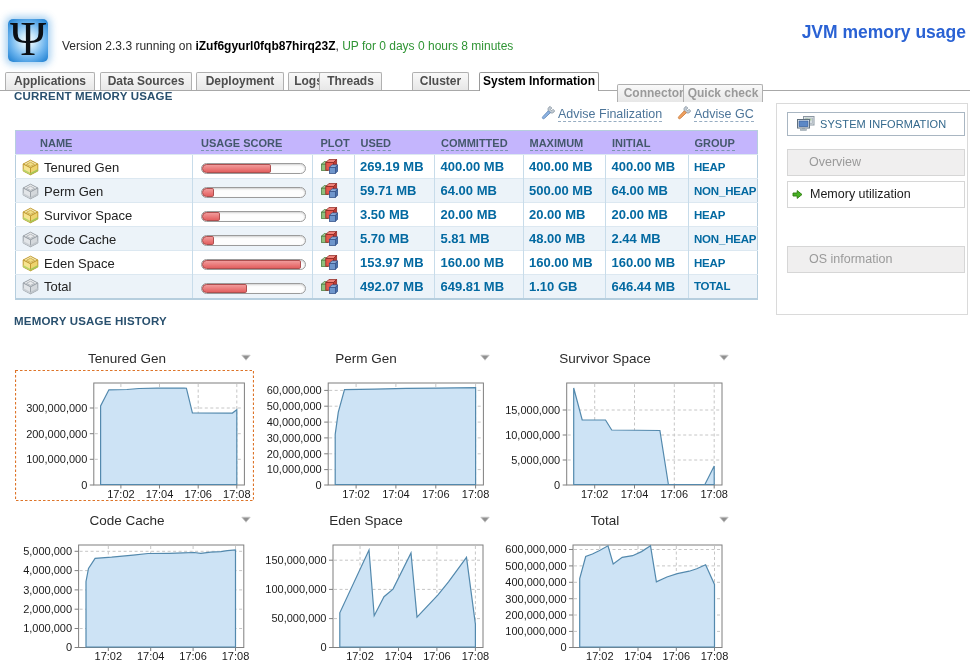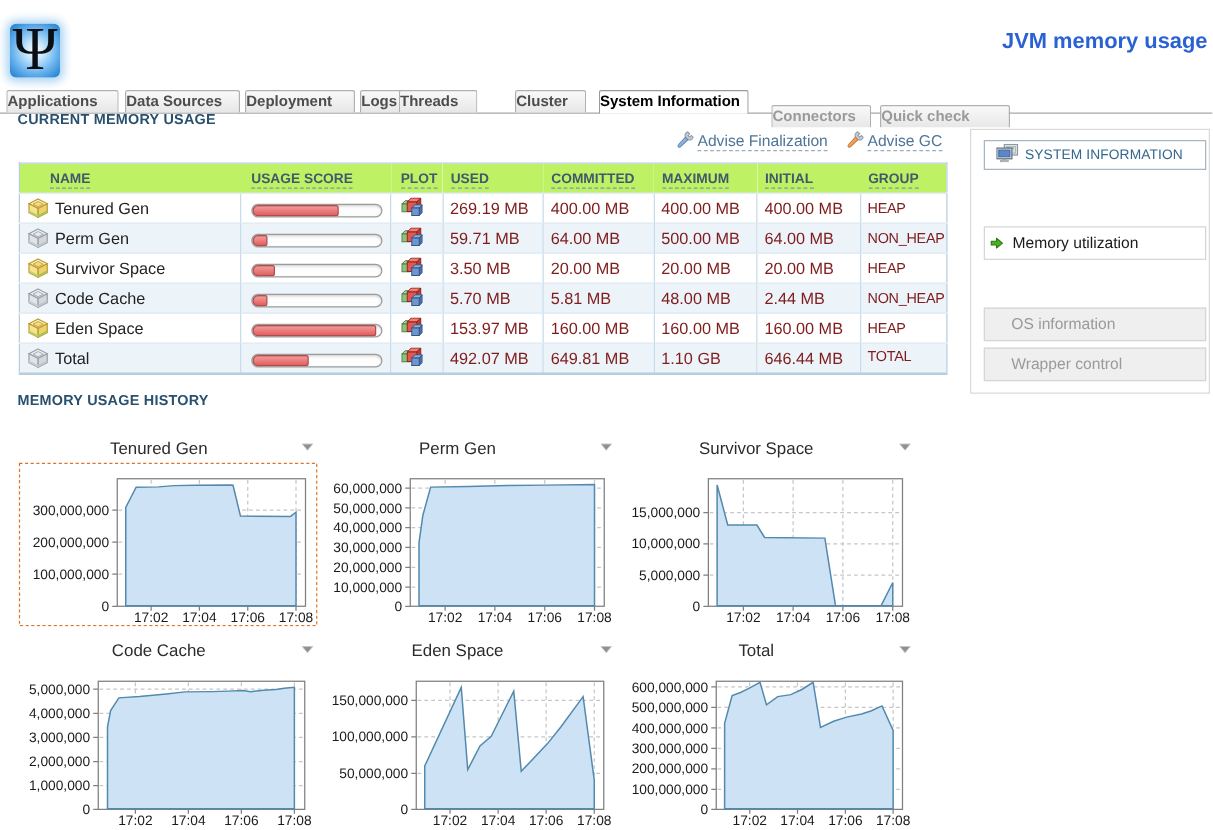--- a/index.html
+++ b/index.html
@@ -10,40 +10,40 @@
 #logo { position:absolute; left:8px; top:19px; width:40px; height:43px; border-radius:5px;
   background: radial-gradient(circle at 50% 50%, #fdffff 0%, #c9e8fb 25%, #6cb4ee 60%, #2c89d6 90%, #1d75c0 100%);
   box-shadow: 0 0 7px 3px rgba(160,205,240,0.85);
   text-align:center; }
 #logo span { position:absolute; left:0; right:0; top:-6px; font-family:"Liberation Serif", serif; font-size:49px; line-height:52px; color:#0b0f14; }
 #version { position:absolute; left:62px; top:39px; font-size:12px; color:#2b2b2b; }
 #version b { color:#000; }
 #version .up { color:#2f9434; }
 #ptitle { position:absolute; right:4px; top:22px; font-size:17.5px; font-weight:bold; color:#2a62d4; }
 #tabline { position:absolute; left:0; top:90px; width:970px; height:1px; background:#a8a8a8; }
-.tab { position:absolute; top:72px; height:18px; line-height:17px; 
+.tab { position:absolute; top:72px; height:18px; line-height:17px; text-align:center;
   font-size:12px; font-weight:bold; color:#4d4d4d; background:linear-gradient(#f9f9f9,#e7e7e7);
   border:1px solid #b0b0b0; border-bottom:none; border-radius:2px 2px 0 0; }
 .tab.gray { color:#9a9a9a;margin-top:12px; }
 .tab.active { height:19px; background:#ffffff; color:#000; border-color:#999; z-index:5; }
 .hd { position:absolute; font-size:11.5px; font-weight:bold; color:#29506e; letter-spacing:0.2px; }
 .advise { position:absolute; top:104px; height:16px; }
 .advise svg { vertical-align:-3px; }
 .advise span { font-size:12.5px; color:#4d7599; border-bottom:1px dashed #97adc2; padding-bottom:0px; margin-left:3px; }
 #memtable { position:absolute; left:15px; top:130px; width:742px; border-collapse:collapse; table-layout:fixed; }
 #memtable td, #memtable th { height:24px; padding:0; vertical-align:middle; overflow:hidden; white-space:nowrap; }
-#memtable thead th { background:#bef264; font-size:11px; font-weight:bold; color:#44586c; text-align:left; }
+#memtable thead th { background:#c4b5fd; font-size:11px; font-weight:bold; color:#44586c; text-align:left; }
 #memtable thead th span { border-bottom:1px dashed #7a96ad; padding-bottom:1px; }
 #memtable { border:1px solid #b6cede; border-bottom-width:2px; }
 #memtable td { border-left:1px solid #c8dcea; border-top:1px solid #dce8f1; }
 #memtable td:first-child { border-left:none; }
 #memtable tr.alt td { background:#ecf3f9; }
 .cname svg { vertical-align:middle; margin-left:6px; }
 .nm { font-size:13px; color:#222; margin-left:5px; vertical-align:middle; }
-.cv { font-size:13px; color:#7f1d1d; padding-left:5.5px !important; }
+.cv { font-size:13px; color:#0369a1; padding-left:5.5px !important;font-weight:bold; }
 .cg { font-size:11.5px !important; letter-spacing:-0.2px; }
 .cbar .bar { margin-left:8.5px; margin-top:4px; width:105px; height:11px; background:#fdfdfd; border:1px solid #9b9b9b; border-radius:6px;
   box-shadow: inset 0 1px 2px rgba(0,0,0,0.18); }
 .cbar .fill { height:9px; border:1px solid #ae4f4f; border-radius:5px 2px 2px 5px;
   background: linear-gradient(#f09b9b, #ec8080 45%, #e26060); }
 .cplot { text-align:left; padding-left:7.5px !important; }
 .cplot svg { vertical-align:middle; }
 .ctitle { position:absolute; width:239px; padding-right:15px; text-align:center; font-size:13.5px; color:#2b2b2b; }
 .chart { position:absolute; font-family:"Liberation Sans", sans-serif; }
 .axt { font-size:11px; fill:#1a1a1a; font-family:"Liberation Sans", sans-serif; }
@@ -56,31 +56,32 @@
 .sitem.active { background:#fff; color:#1a1a1a; padding-left:21px; }
 .sarr { margin-right:7px; }
 .sarr svg { vertical-align:-2px; margin-left:-17px; }
 </style>
 </head>
 <body>
 <div id="page">
   <div id="logo">
       <span>Ψ</span>
     </div>
+  <div id="version">Version 2.3.3 running on <b>iZuf6gyurl0fqb87hirq23Z</b>, <span class="up">UP for 0 days 0 hours 8 minutes</span></div>
   <div id="ptitle">JVM memory usage</div>
   <div id="tabline"></div>
 <div class="tab" style="left:5px;width:90px">Applications</div>
 <div class="tab" style="left:100px;width:92px">Data Sources</div>
 <div class="tab" style="left:196px;width:88px">Deployment</div>
 <div class="tab" style="left:288px;width:41px">Logs</div>
 <div class="tab" style="left:319px;width:63px">Threads</div>
 <div class="tab" style="left:412px;width:57px">Cluster</div>
 <div class="tab active" style="left:479px;width:120px">System Information</div>
 <div class="tab gray" style="left:617px;width:80px">Connectors</div>
-<div class="tab gray" style="left:704px;width:104px">Quick check</div>
+<div class="tab gray" style="left:683px;width:80px">Quick check</div>
   <div class="hd" style="left:14px;top:90px">CURRENT MEMORY USAGE</div>
   <div class="advise" style="left:539px"><svg width="16" height="16" viewBox="0 0 16 16">
         <g transform="rotate(45 8 8)">
           <path d="M5.6,1.1 L7.9,1.1 L7.9,3.0 L9.7,3.0 L9.7,1.1 L11.9,1.1 Q12.6,2.6 11.9,4.1 Q10.9,5.6 9.4,5.6 L8.2,5.6 Q6.6,5.6 5.6,4.1 Q4.9,2.6 5.6,1.1 Z" fill="#c2cbd4" stroke="#8d99a5" stroke-width="0.8"></path>
           <path d="M7.4,5.5 L10.2,5.5 L10.0,13.2 Q10.0,14.9 8.8,14.9 Q7.6,14.9 7.6,13.2 Z" fill="#8db3e2" stroke="#5f86b8" stroke-width="0.8"></path>
         </g>
       </svg><span>Advise Finalization</span></div>
   <div class="advise" style="left:675px"><svg width="16" height="16" viewBox="0 0 16 16">
         <g transform="rotate(45 8 8)">
           <path d="M5.6,1.1 L7.9,1.1 L7.9,3.0 L9.7,3.0 L9.7,1.1 L11.9,1.1 Q12.6,2.6 11.9,4.1 Q10.9,5.6 9.4,5.6 L8.2,5.6 Q6.6,5.6 5.6,4.1 Q4.9,2.6 5.6,1.1 Z" fill="#c2cbd4" stroke="#8d99a5" stroke-width="0.8"></path>
@@ -521,18 +522,18 @@
   <div id="sidehead"><svg width="18" height="15" viewBox="0 0 18 15">
         <rect x="6.5" y="0.5" width="10.5" height="8.5" fill="#eef1f3" stroke="#8b97a2" stroke-width="1"></rect>
         <rect x="8" y="2" width="7.5" height="5.5" fill="#d7dde2" stroke="#aab4bc" stroke-width="0.8"></rect>
         <rect x="8.7" y="2.7" width="2.6" height="1.8" fill="#7fb96a"></rect>
         <rect x="12" y="2.7" width="2.4" height="1.8" fill="#a9c99d"></rect>
         <rect x="0.5" y="3.5" width="12" height="8.5" fill="#f4f6f7" stroke="#5f6f7d" stroke-width="1"></rect>
         <rect x="2" y="5" width="9" height="5.5" fill="#5c88c6" stroke="#3c64a0" stroke-width="0.8"></rect>
         <rect x="5" y="12" width="3" height="1.2" fill="#97a3ad"></rect>
         <rect x="3.4" y="13.2" width="6.2" height="1.3" fill="#b9c2c9" stroke="#97a3ad" stroke-width="0.6"></rect>
       </svg>SYSTEM INFORMATION</div>
+<div class="sitem" style="top:149px">Overview</div>
 <div class="sitem active" style="top:181px"><span class="sarr"><svg width="11" height="11" viewBox="0 0 11 11">
           <path d="M1,4 L5.2,4 L5.2,1.6 L10,5.5 L5.2,9.4 L5.2,7 L1,7 Z" fill="#47b224" stroke="#2d7a0e" stroke-width="0.9" stroke-linejoin="round"></path>
         </svg></span>Memory utilization</div>
 <div class="sitem" style="top:246px">OS information</div>
-<div class="sitem" style="top:278px">Wrapper control</div>
 </div>
 
 </body></html>

